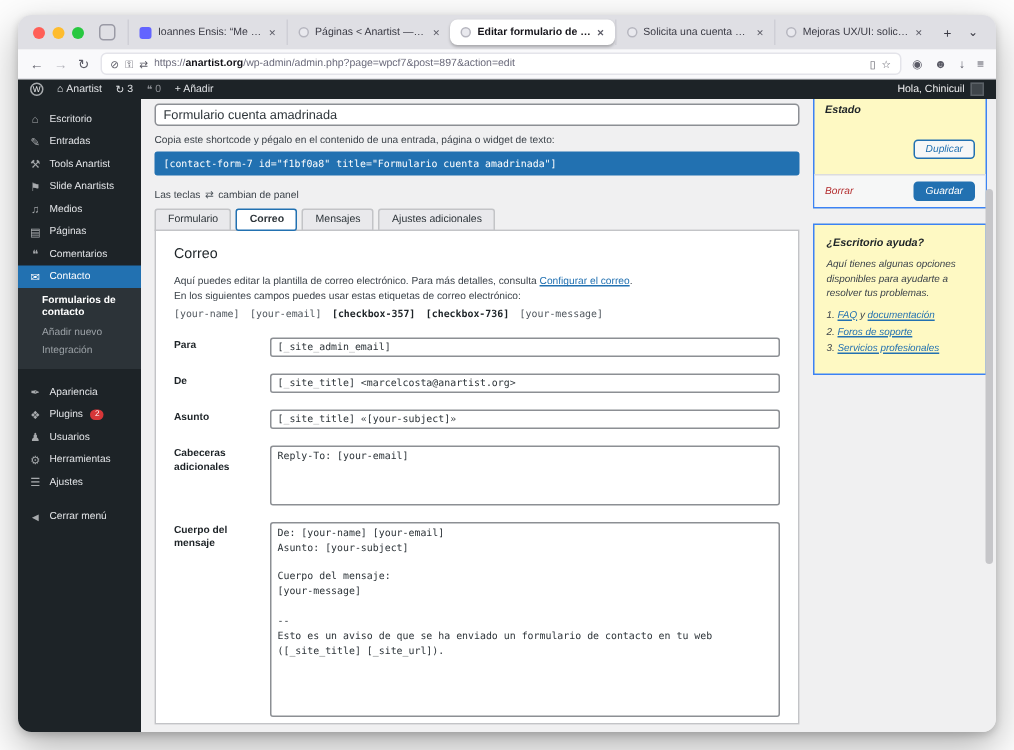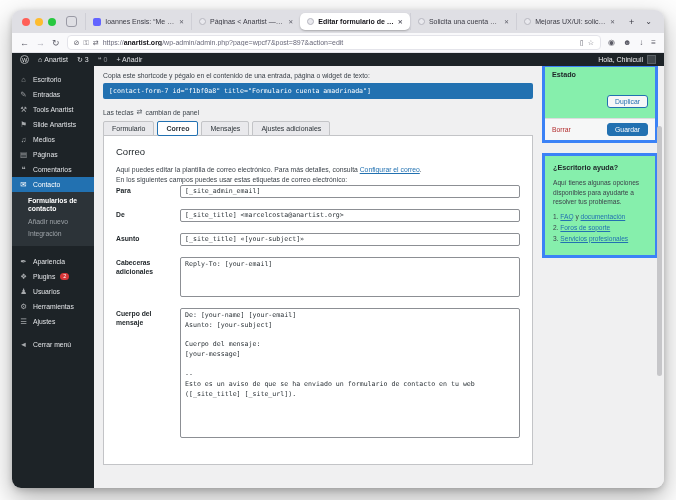--- a/index.html
+++ b/index.html
@@ -100,21 +100,21 @@
   .frow { display:grid; grid-template-columns:54px 1fr; gap:0 10px; margin-bottom:11px; align-items:start; }
   .frow label { font-size:6.8px; font-weight:bold; color:#1d2327; padding-top:2px; line-height:1.3; }
   .frow input, .frow textarea { width:100%; background:#fff; border:1px solid #8c8f94;
     border-radius:2px; font-family:"DejaVu Sans Mono", monospace; font-size:6.6px;
     color:#2c3338; padding:2px 4px; resize:none; }
   .frow input { height:13px; }
   textarea.h-small { height:40px; }
   textarea.h-big { height:130px; line-height:1.5; }
 
   
-  .metabox { background:#86efac; border:3px solid #3b82f6; }
+  .metabox { background:#fef9c3; border:1px solid #3b82f6;font-style:italic; }
   .mb-status { margin-top:-2px; }
   .mb-head { font-size:7.2px; font-weight:bold; color:#1d2327; padding:3px 7px; }
   .mb-body { padding:8px 7px 10px; text-align:right; }
   .btn { display:inline-block; font-size:6.8px; border-radius:3px; padding:2px 7px; }
   .btn-secondary { background:#f6f7f7; border:1px solid #2271b1; color:#2271b1; }
   .btn-primary { background:#2271b1; border:1px solid #2271b1; color:#fff; }
   .mb-foot { border-top:1px solid #dcdcde; background:#f6f7f7; padding:4px 7px;
     display:flex; justify-content:space-between; align-items:center; }
   .delete-link { color:#b32d2e; font-size:6.8px; text-decoration:none; }
 
@@ -275,39 +275,47 @@
           </div>
       <div class="sep"></div>
       <div class="mi">
             <span class="ico">◄</span>
             <span>Cerrar menú</span>
           </div>
     </div>
 
     <div class="main">
       <div class="col-left">
+        <input class="title-input" value="Formulario cuenta amadrinada" style="">
         <div class="sc-hint">Copia este shortcode y pégalo en el contenido de una entrada, página o widget de texto:</div>
         <div class="shortcode">[contact-form-7 id="f1bf0a8" title="Formulario cuenta amadrinada"]</div>
         <div class="keys-hint">
           <span>Las teclas</span>
           <span class="ico">⇄</span>
           <span>cambian de panel</span>
         </div>
 
         <div class="cf7tabs">
           <span class="cf7tab">Formulario</span>
           <span class="cf7tab active">Correo</span>
           <span class="cf7tab">Mensajes</span>
           <span class="cf7tab">Ajustes adicionales</span>
         </div>
 
         <div class="panel">
           <h2>Correo</h2>
           <p><span>Aquí puedes editar la plantilla de correo electrónico. Para más detalles, consulta </span><a href="#">Configurar el correo</a><span>.</span></p>
           <p>En los siguientes campos puedes usar estas etiquetas de correo electrónico:</p>
+          <div class="tagline">
+            <span class="tag">[your-name]</span>
+            <span class="tag">[your-email]</span>
+            <span class="tag tag-bold">[checkbox-357]</span>
+            <span class="tag tag-bold">[checkbox-736]</span>
+            <span class="tag">[your-message]</span>
+          </div>
 
           <div class="frow">
             <label>Para</label>
             <input value="[_site_admin_email]" style="">
           </div>
           <div class="frow">
             <label>De</label>
             <input value="[_site_title] &lt;marcelcosta@anartist.org&gt;" style="">
           </div>
           <div class="frow">

